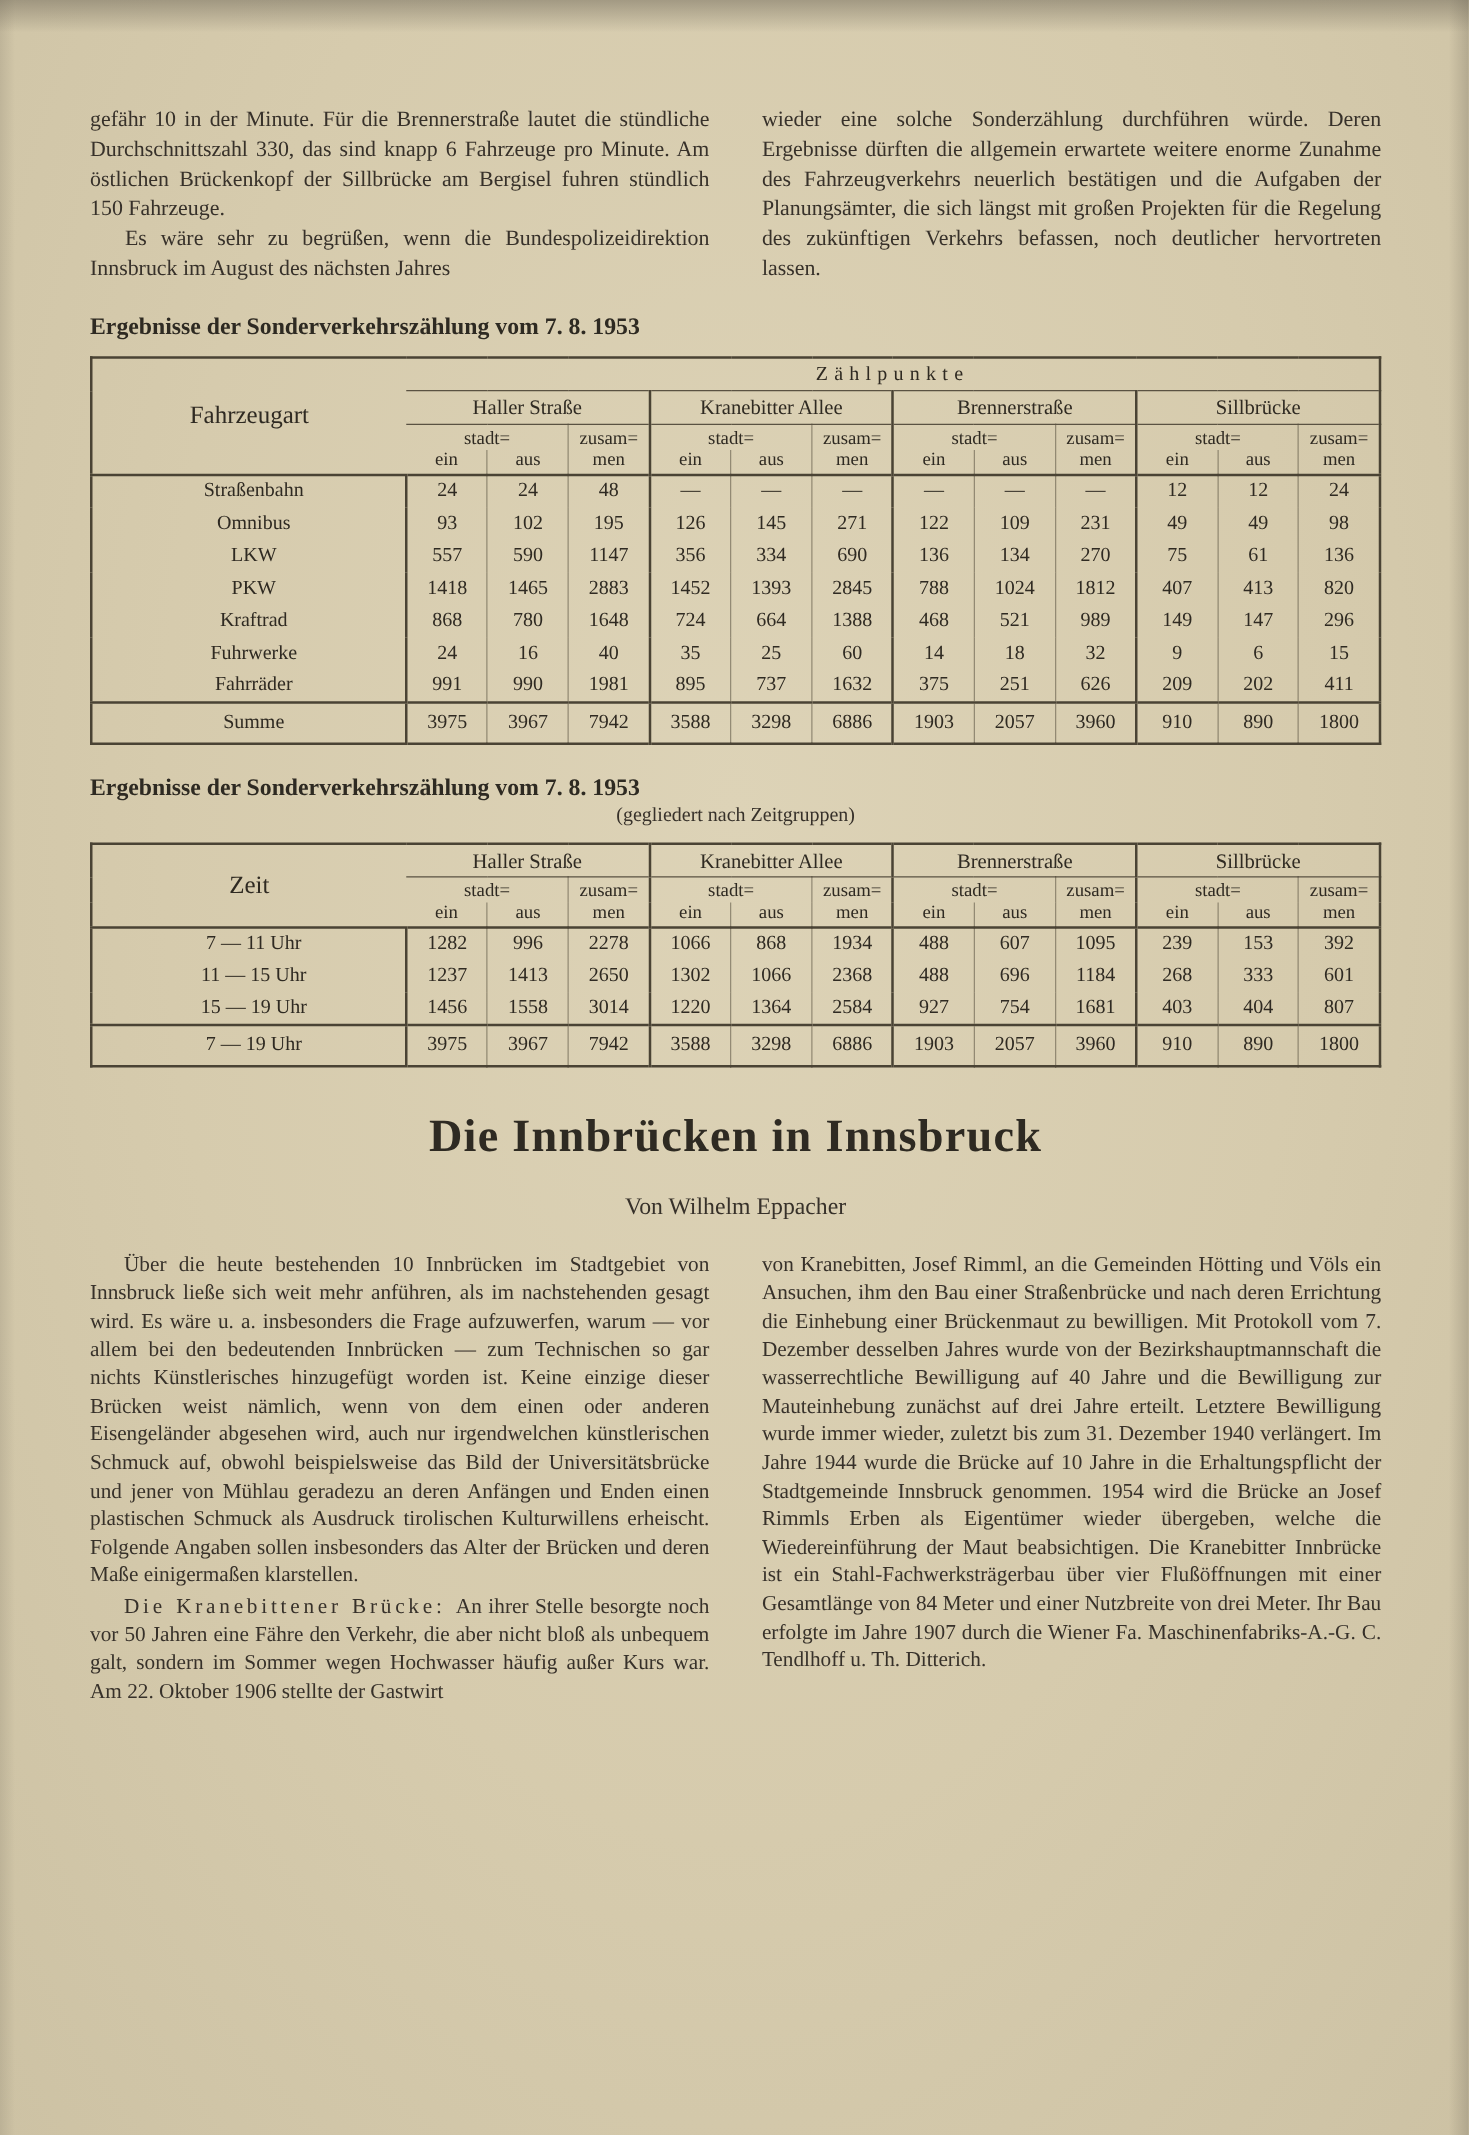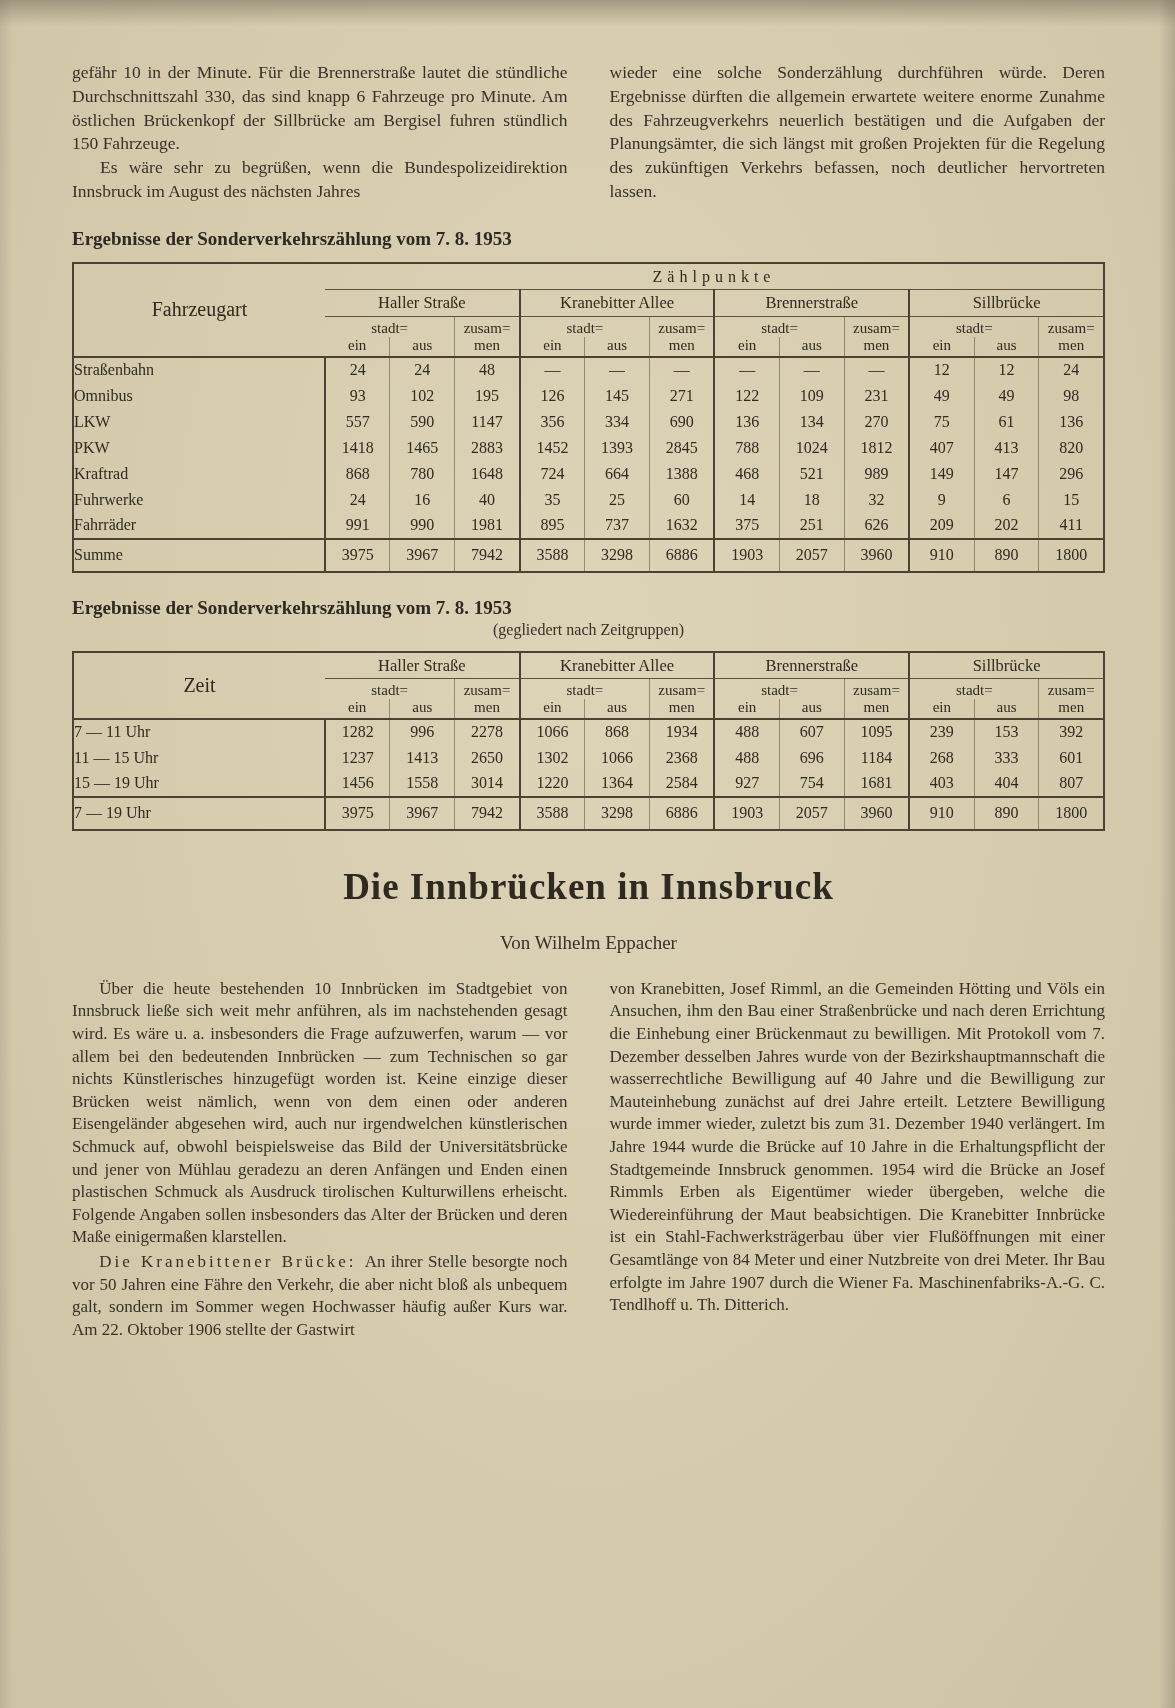--- a/index.html
+++ b/index.html
@@ -16,21 +16,21 @@
       linear-gradient(90deg, rgba(110,103,88,.18) 0px, rgba(110,103,88,0) 12px),
       radial-gradient(ellipse at 50% 38%, #ddd3b7 0%, #d6cbad 55%, #cdc2a4 100%);
   }
   .page { padding: 56px 70px 0 72px; }
 
   .header { display: flex; justify-content: space-between; align-items: baseline;
             font-size: 17px; color: #454035; }
   .header .h-center { letter-spacing: .5px; }
 
   .twocol { display: flex; gap: 42px; }
-  .twocol.intro { margin-top: 5px; align-items: flex-end; }
+  .twocol.intro { margin-top: 28px; align-items: flex-end; }
   .col { flex: 1; font-size: 17.5px; line-height: 1.36; text-align: justify; }
   .para { margin: 0; }
   .para.indent { text-indent: 1.6em; }
   .lead-spaced { letter-spacing: 3px; }
 
   .tbl-title { text-align: left; font-weight: bold; font-size: 19px; margin-top: 24px; color: #2e2a22; }
   .tbl-sub   { text-align: center; font-size: 16px; margin-top: 2px; }
 
   table { border-collapse: collapse; width: 100%; margin-top: 12px;
           table-layout: fixed; font-size: 16px; color: #2f2a22; }
@@ -41,21 +41,21 @@
   thead { border-bottom: 2px solid #4a4334; }
   th.zp    { letter-spacing: 5px; border-bottom: 1px solid #5a5242; height: 27px; font-size: 16px; }
   th.group { border-bottom: 1px solid #5a5242; height: 27px; font-size: 16.5px; }
   th.stadt { height: 20px; padding-bottom: 0; font-size: 15px; }
   th.ein, th.aus { height: 19px; padding-top: 0; font-size: 15px; }
   th.zus   { white-space: pre-line; line-height: 1.08; font-size: 15px; }
   th.corner { vertical-align: middle; font-size: 20px; }
 
   .gs  { border-left: 2px solid #4a4334; }
   .sep { border-left: 1px solid rgba(88,80,64,.55); }
-  td.lbl { border-right: 2px solid #4a4334; text-align: left; padding-left: 0; }
+  td.lbl { border-right: 2px solid #4a4334; text-align: center; padding-left: 12px; }
   tbody td { height: 26px; }
   tfoot .total td { border-top: 2px solid #4a4334; height: 33px; }
 
   .article-title { text-align: center; font-size: 37px; font-weight: bold;
                    margin-top: 34px; letter-spacing: 1px; color: #2e2a22; }
   .byline { text-align: center; font-size: 19px; margin-top: 24px; }
   .twocol.article { margin-top: 24px; }
   .twocol.article .col { font-size: 17px; line-height: 1.33; }
   .twocol.article .para + .para { margin-top: 2px; }
 </style>

